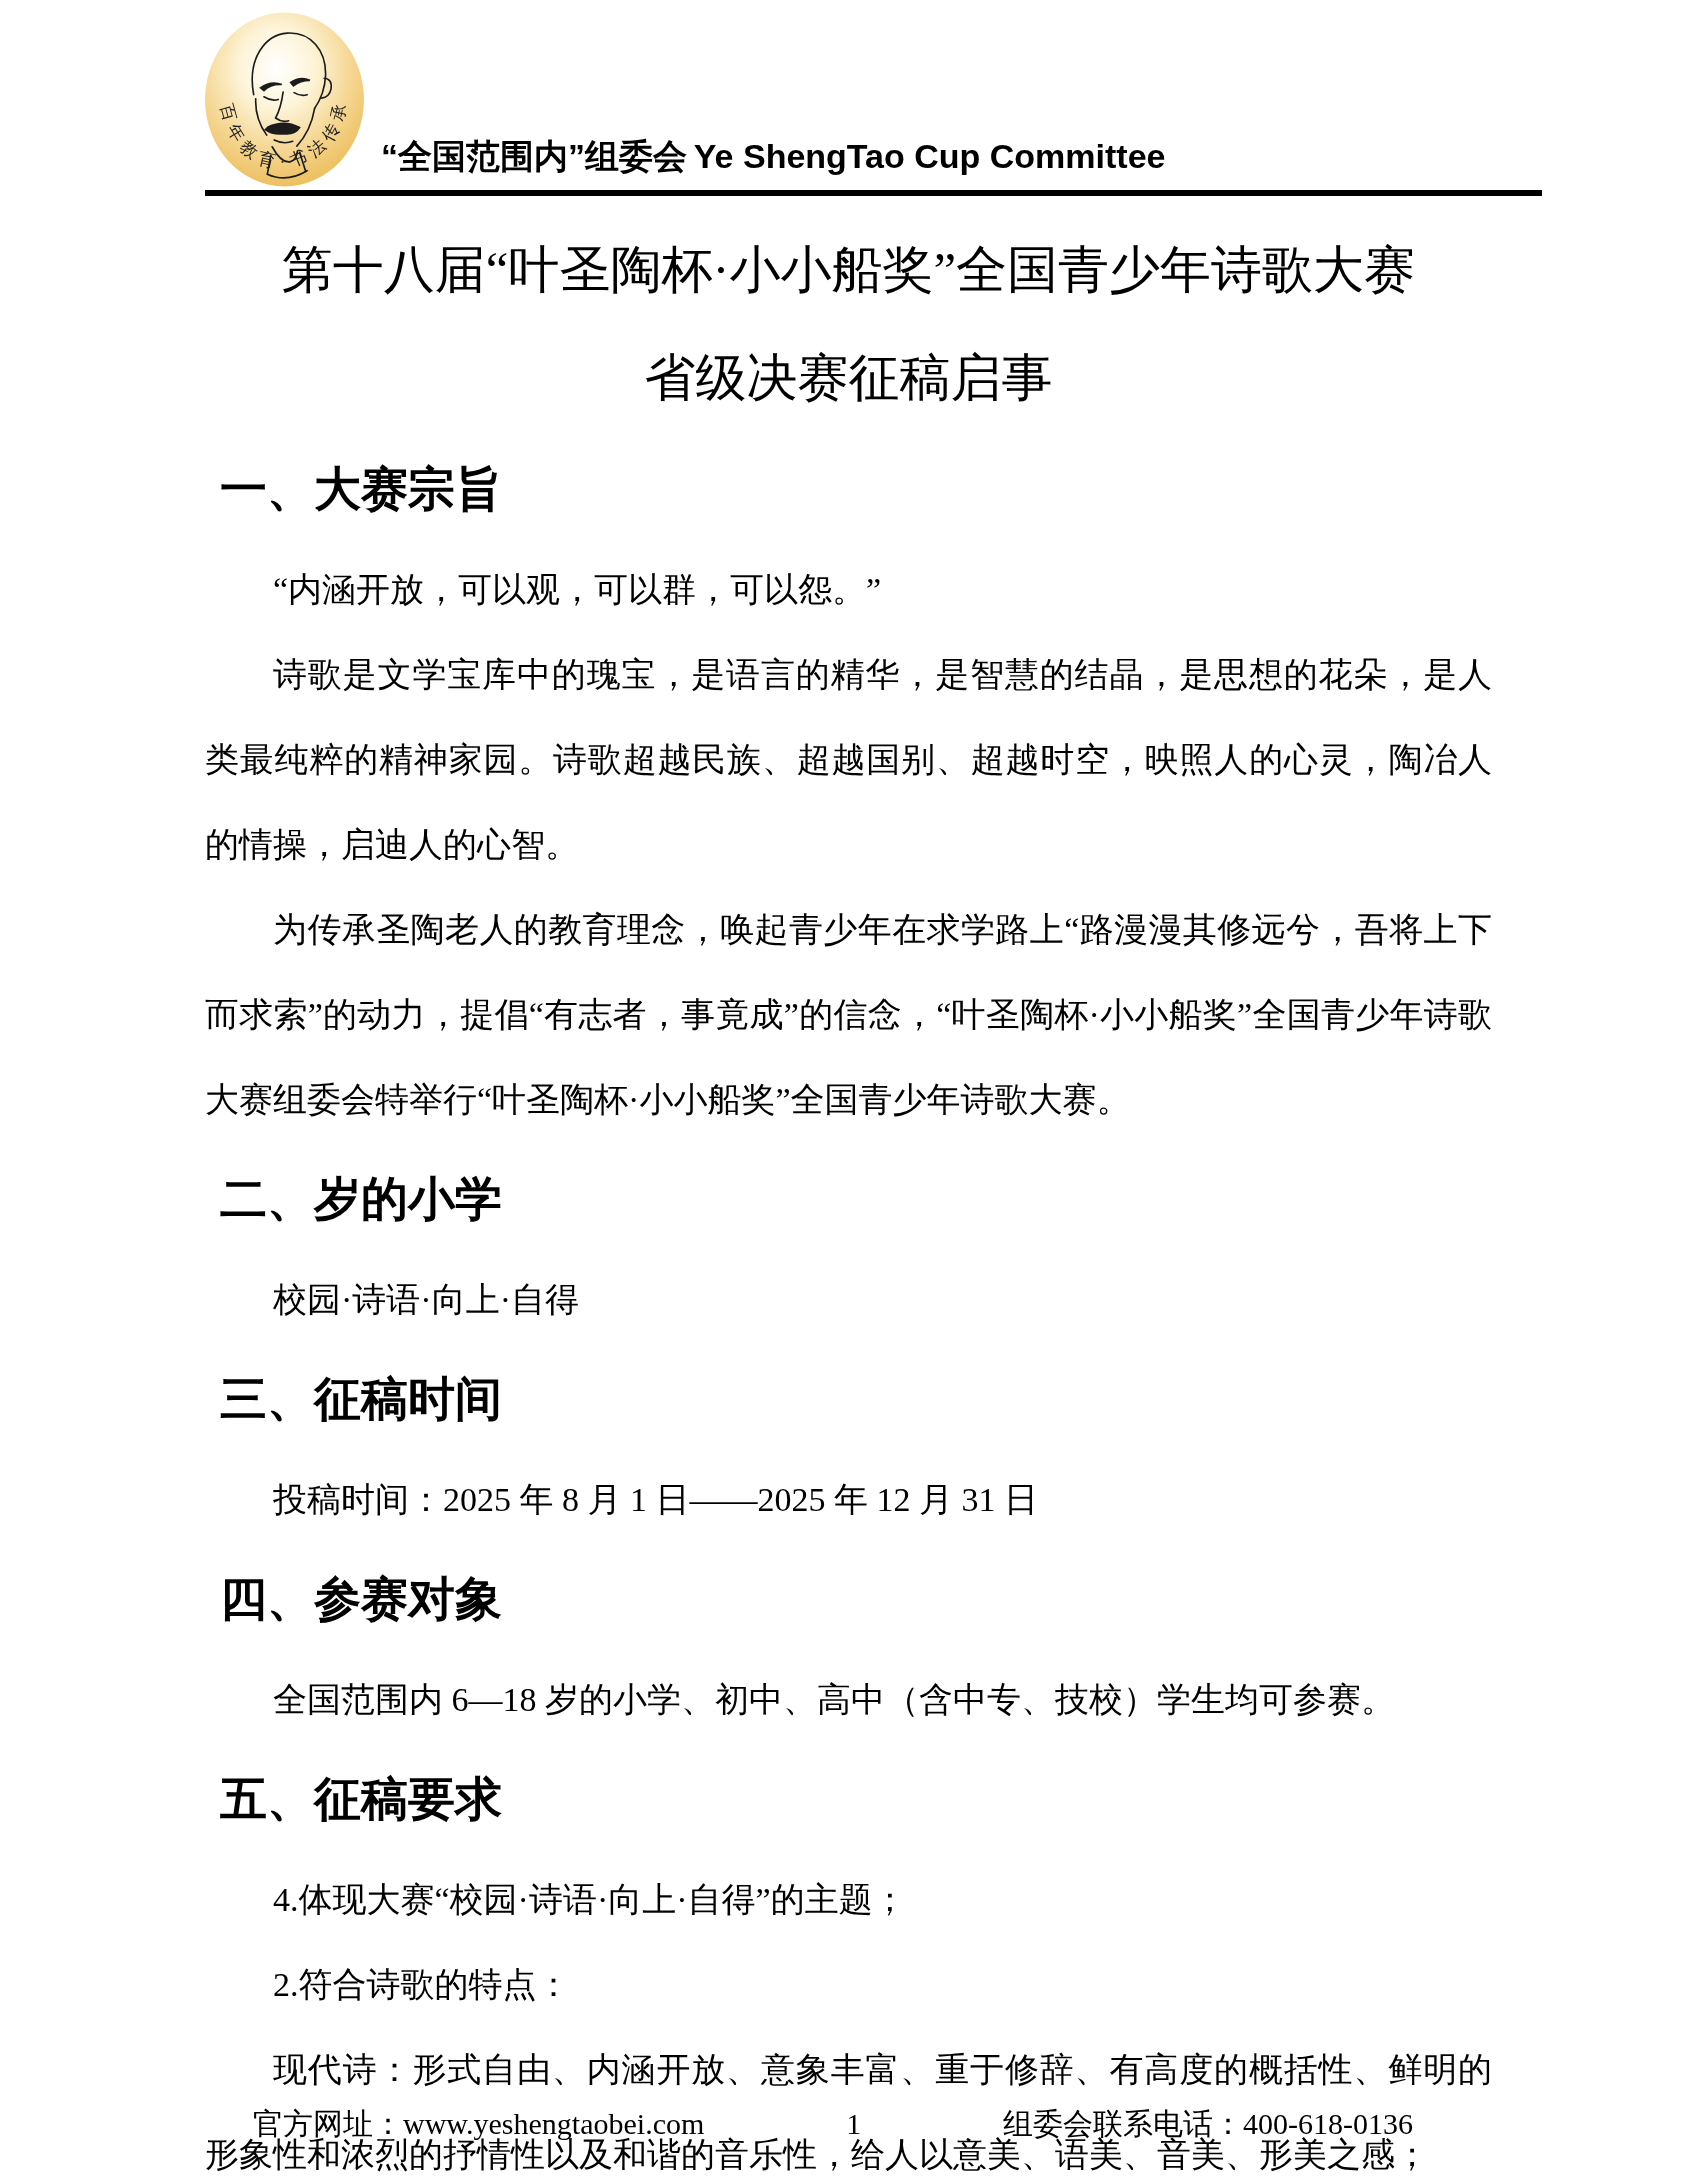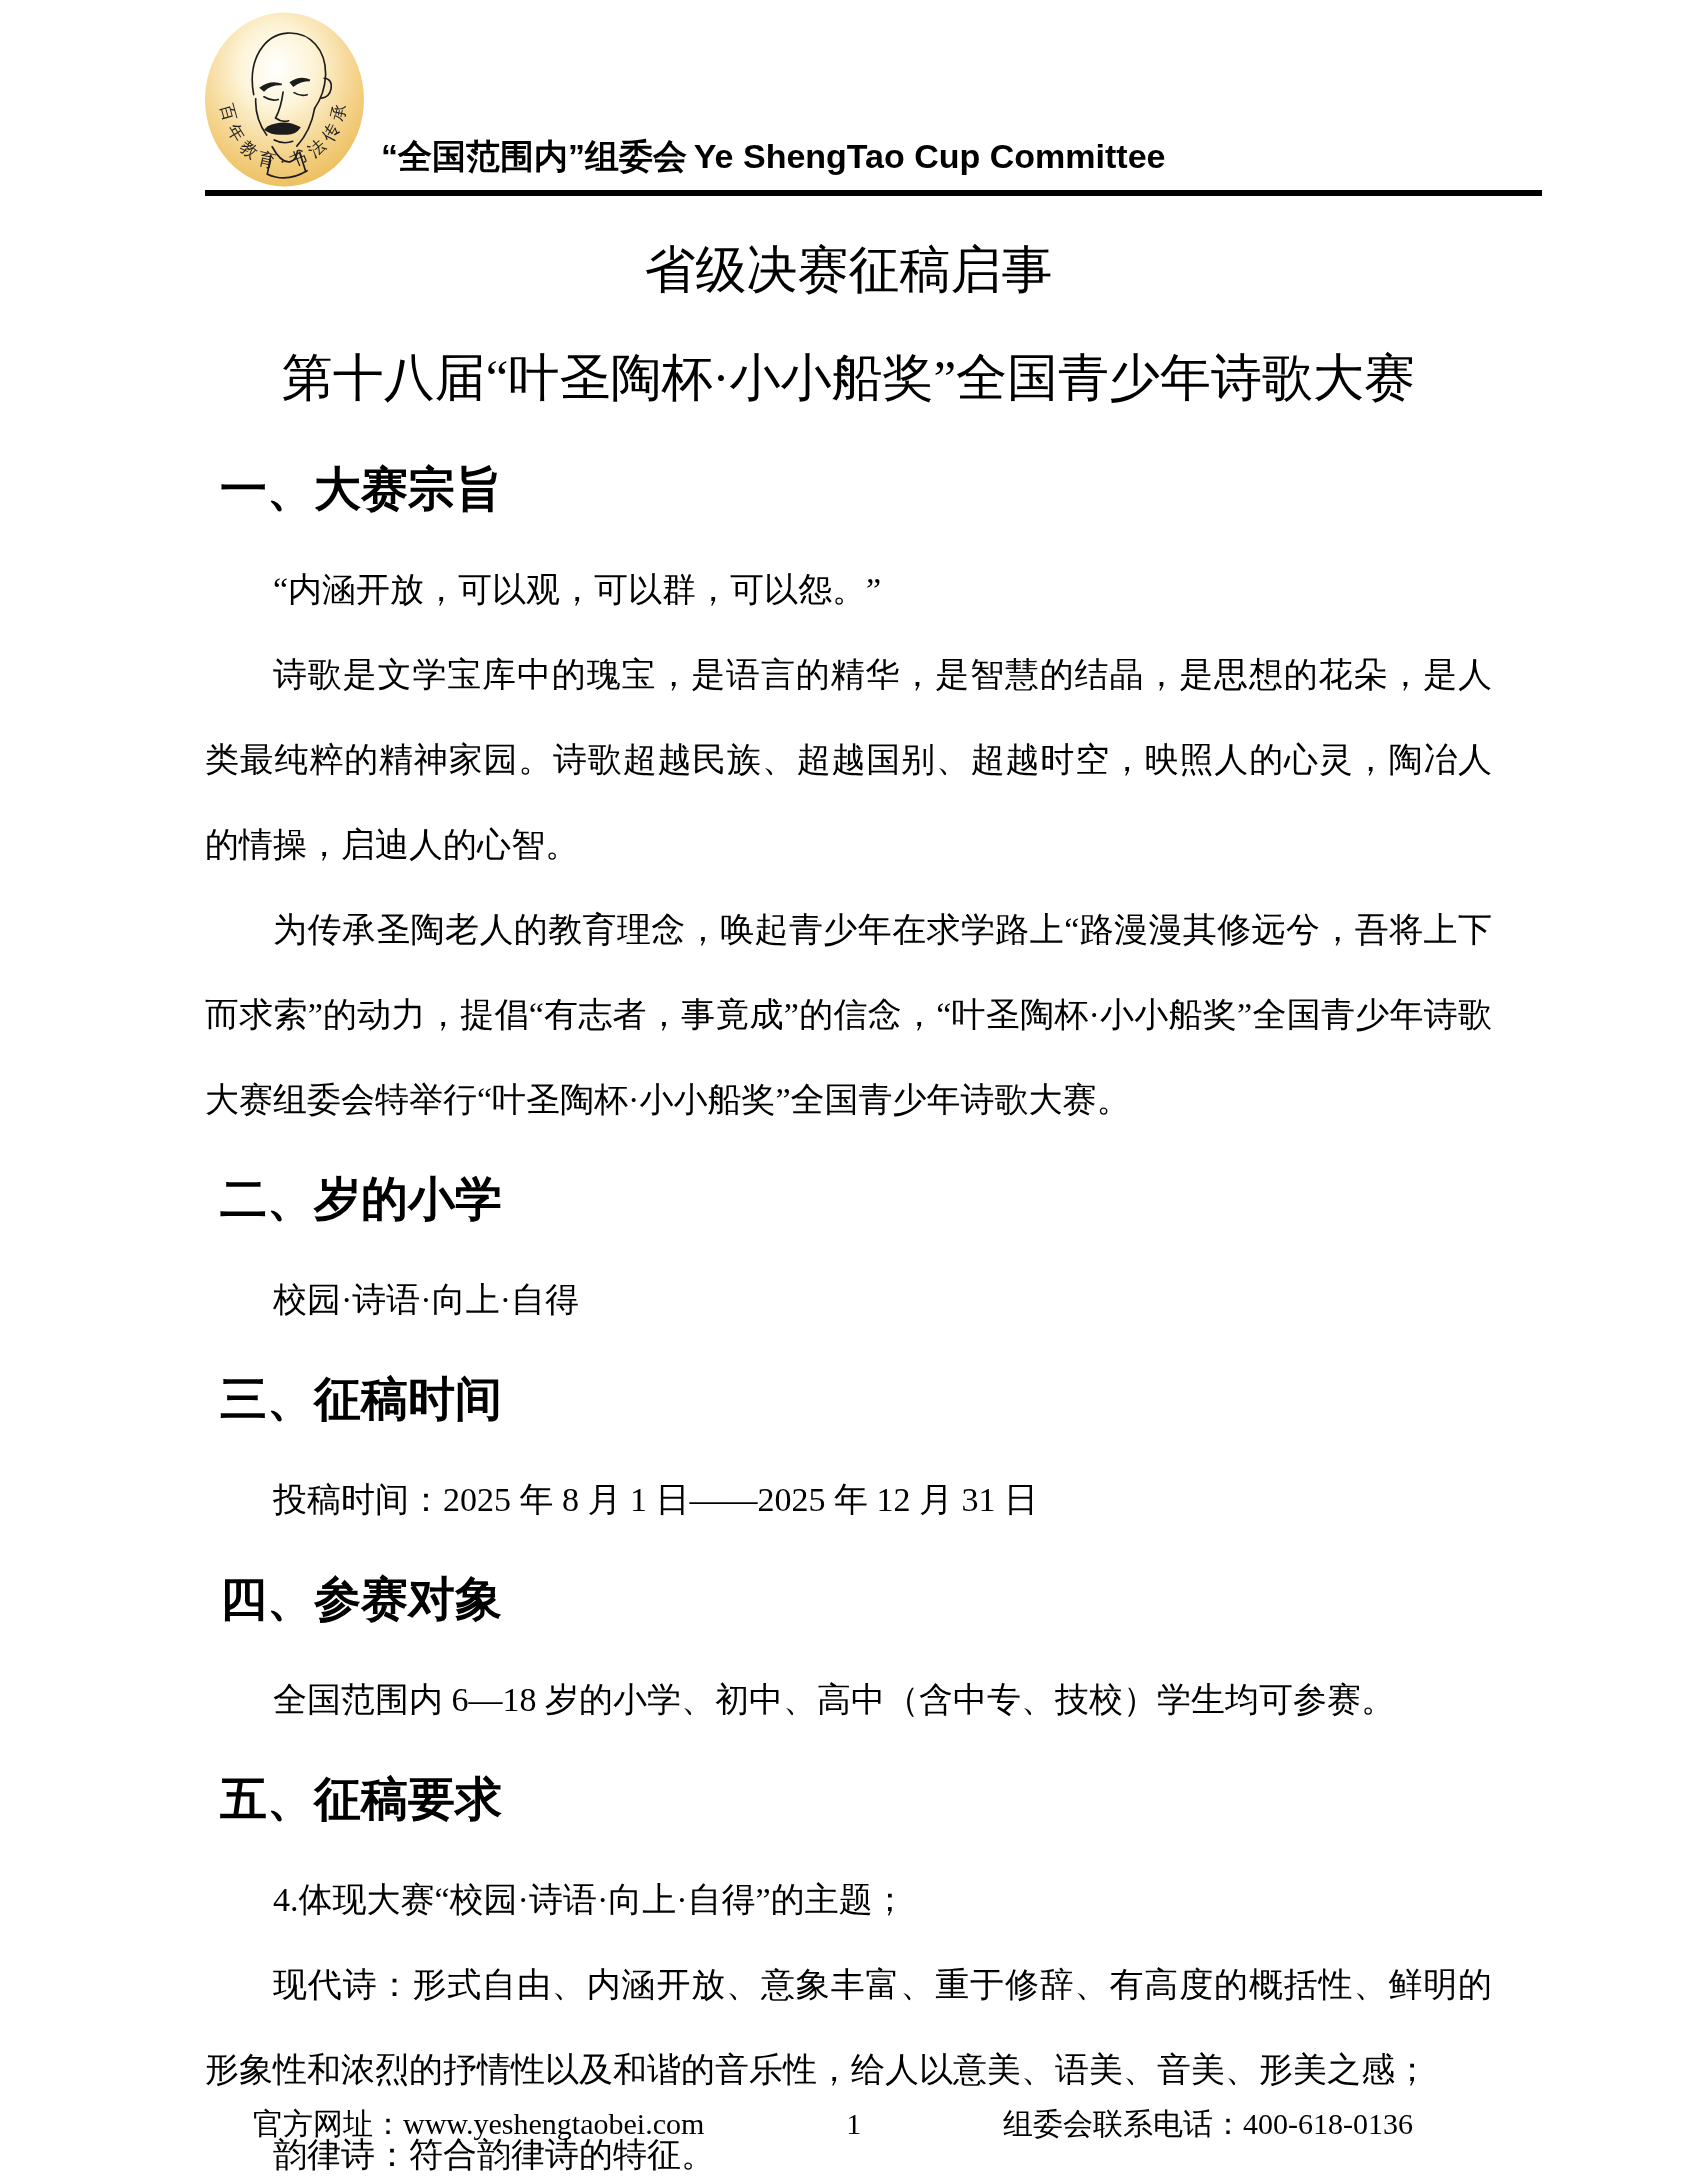--- a/index.html
+++ b/index.html
@@ -107,39 +107,40 @@
 
     <div class="org-line">
       <span class="cn">“全国范围内”组委会</span><span class="en">Ye ShengTao Cup Committee</span>
     </div>
 
     <div class="header-rule"></div>
   </div>
 
   <div class="content">
 
+    <div class="doc-title">第十八届“叶圣陶杯·小小船奖”全国青少年诗歌大赛</div>
     <div class="doc-title">省级决赛征稿启事</div>
-    <div class="doc-title">第十八届“叶圣陶杯·小小船奖”全国青少年诗歌大赛</div>
 
     <div class="h">一、大赛宗旨</div>
     <p class="para">“内涵开放，可以观，可以群，可以怨。”</p>
     <p class="para">诗歌是文学宝库中的瑰宝，是语言的精华，是智慧的结晶，是思想的花朵，是人类最纯粹的精神家园。诗歌超越民族、超越国别、超越时空，映照人的心灵，陶冶人的情操，启迪人的心智。</p>
     <p class="para">为传承圣陶老人的教育理念，唤起青少年在求学路上“路漫漫其修远兮，吾将上下而求索”的动力，提倡“有志者，事竟成”的信念，“叶圣陶杯·小小船奖”全国青少年诗歌大赛组委会特举行“叶圣陶杯·小小船奖”全国青少年诗歌大赛。</p>
 
     <div class="h">二、岁的小学</div>
     <p class="para">校园·诗语·向上·自得</p>
 
     <div class="h">三、征稿时间</div>
     <p class="para">投稿时间：2025 年 8 月 1 日——2025 年 12 月 31 日</p>
 
     <div class="h">四、参赛对象</div>
     <p class="para">全国范围内 6—18 岁的小学、初中、高中（含中专、技校）学生均可参赛。</p>
 
     <div class="h">五、征稿要求</div>
     <p class="para">4.体现大赛“校园·诗语·向上·自得”的主题；</p>
+    <p class="para">2.符合诗歌的特点：</p>
     <p class="para">现代诗：形式自由、内涵开放、意象丰富、重于修辞、有高度的概括性、鲜明的形象性和浓烈的抒情性以及和谐的音乐性，给人以意美、语美、音美、形美之感；</p>
     <p class="para">韵律诗：符合韵律诗的特征。</p>
 
   </div>
 
   <div class="footer">
     <span class="cell">官方网址：www.yeshengtaobei.com</span>
     <span class="cell">1</span>
     <span class="cell">组委会联系电话：400-618-0136</span>
   </div>

